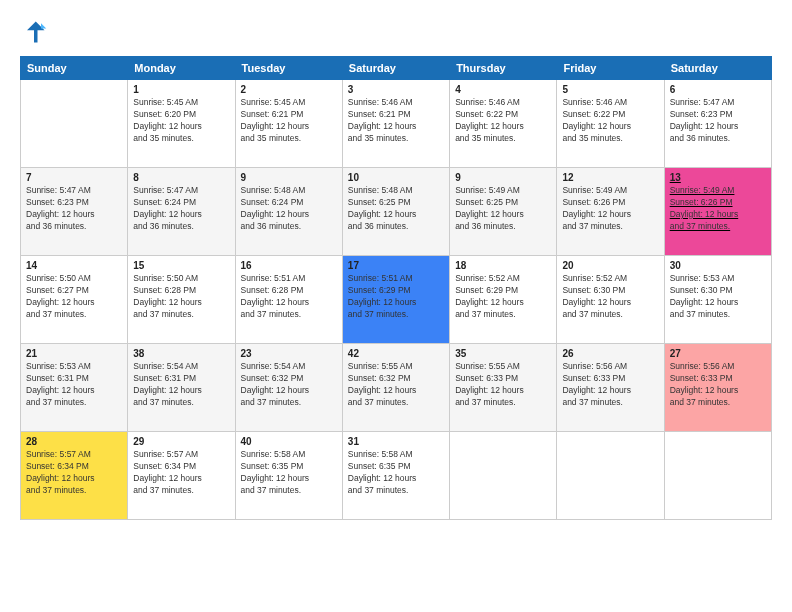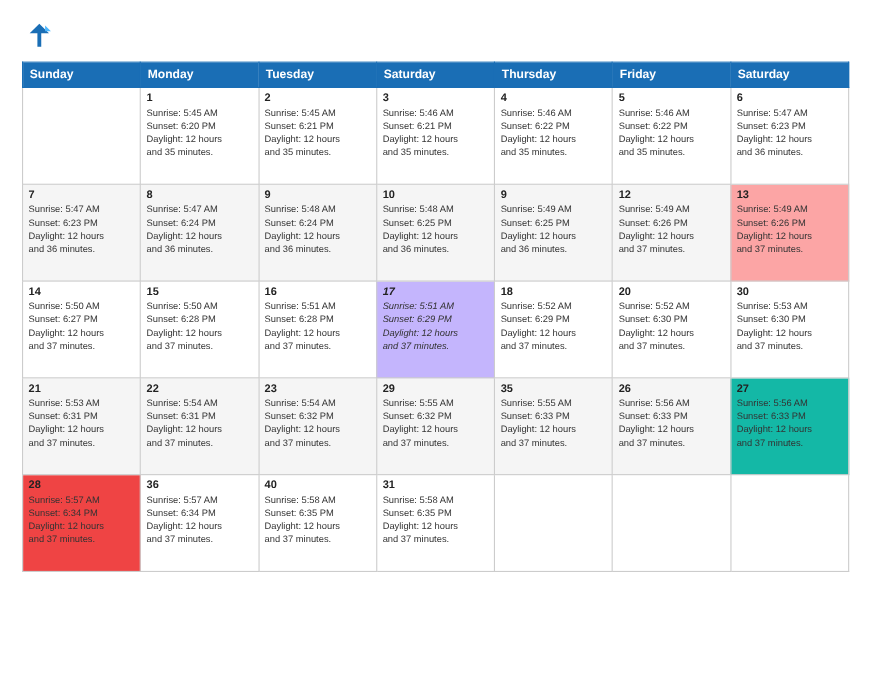--- a/index.html
+++ b/index.html
@@ -205,21 +205,21 @@
 Daylight: 12 hours
 and 36 minutes.</div>
           </td>
           <td style="background: rgb(245, 245, 245);">
             <span class="day-number">12</span>
             <div class="day-info" style="white-space: pre-line;">Sunrise: 5:49 AM
 Sunset: 6:26 PM
 Daylight: 12 hours
 and 37 minutes.</div>
           </td>
-          <td style="background: #fca5a5;">
+          <td style="background: #ec4899; text-decoration: underline;">
             <span class="day-number">13</span>
             <div class="day-info" style="white-space: pre-line;">Sunrise: 5:49 AM
 Sunset: 6:26 PM
 Daylight: 12 hours
 and 37 minutes.</div>
           </td>
         </tr>
         <tr>
           <td style="background: rgb(255, 255, 255); margin-left: 12px;">
             <span class="day-number">14</span>
@@ -235,21 +235,21 @@
 Daylight: 12 hours
 and 37 minutes.</div>
           </td>
           <td style="background: rgb(255, 255, 255);">
             <span class="day-number">16</span>
             <div class="day-info" style="white-space: pre-line;">Sunrise: 5:51 AM
 Sunset: 6:28 PM
 Daylight: 12 hours
 and 37 minutes.</div>
           </td>
-          <td style="background: #c4b5fd; font-style: italic;">
+          <td style="background: #3b82f6;">
             <span class="day-number">17</span>
             <div class="day-info" style="white-space: pre-line;">Sunrise: 5:51 AM
 Sunset: 6:29 PM
 Daylight: 12 hours
 and 37 minutes.</div>
           </td>
           <td style="background: rgb(255, 255, 255);">
             <span class="day-number">18</span>
             <div class="day-info" style="white-space: pre-line;">Sunrise: 5:52 AM
 Sunset: 6:29 PM
@@ -273,72 +273,72 @@
         </tr>
         <tr>
           <td style="background: rgb(245, 245, 245);">
             <span class="day-number">21</span>
             <div class="day-info" style="white-space: pre-line;">Sunrise: 5:53 AM
 Sunset: 6:31 PM
 Daylight: 12 hours
 and 37 minutes.</div>
           </td>
           <td style="background: rgb(245, 245, 245);">
-            <span class="day-number">22</span>
+            <span class="day-number">38</span>
             <div class="day-info" style="white-space: pre-line;">Sunrise: 5:54 AM
 Sunset: 6:31 PM
 Daylight: 12 hours
 and 37 minutes.</div>
           </td>
           <td style="background: rgb(245, 245, 245);">
             <span class="day-number">23</span>
             <div class="day-info" style="white-space: pre-line;">Sunrise: 5:54 AM
 Sunset: 6:32 PM
 Daylight: 12 hours
 and 37 minutes.</div>
           </td>
           <td style="background: rgb(245, 245, 245);">
-            <span class="day-number">29</span>
+            <span class="day-number">42</span>
             <div class="day-info" style="white-space: pre-line;">Sunrise: 5:55 AM
 Sunset: 6:32 PM
 Daylight: 12 hours
 and 37 minutes.</div>
           </td>
           <td style="background: rgb(245, 245, 245);">
             <span class="day-number">35</span>
             <div class="day-info" style="white-space: pre-line;">Sunrise: 5:55 AM
 Sunset: 6:33 PM
 Daylight: 12 hours
 and 37 minutes.</div>
           </td>
           <td style="background: rgb(245, 245, 245);">
             <span class="day-number">26</span>
             <div class="day-info" style="white-space: pre-line;">Sunrise: 5:56 AM
 Sunset: 6:33 PM
 Daylight: 12 hours
 and 37 minutes.</div>
           </td>
-          <td style="background: #14b8a6; margin-top: 20px;">
+          <td style="background: #fca5a5; margin-top: 20px;">
             <span class="day-number">27</span>
             <div class="day-info" style="white-space: pre-line;">Sunrise: 5:56 AM
 Sunset: 6:33 PM
 Daylight: 12 hours
 and 37 minutes.</div>
           </td>
         </tr>
         <tr>
-          <td style="background: #ef4444; margin-left: 28px;">
+          <td style="background: #fde047; margin-left: 28px;">
             <span class="day-number">28</span>
             <div class="day-info" style="white-space: pre-line;">Sunrise: 5:57 AM
 Sunset: 6:34 PM
 Daylight: 12 hours
 and 37 minutes.</div>
           </td>
           <td style="background: rgb(255, 255, 255);">
-            <span class="day-number">36</span>
+            <span class="day-number">29</span>
             <div class="day-info" style="white-space: pre-line;">Sunrise: 5:57 AM
 Sunset: 6:34 PM
 Daylight: 12 hours
 and 37 minutes.</div>
           </td>
           <td style="background: rgb(255, 255, 255);">
             <span class="day-number">40</span>
             <div class="day-info" style="white-space: pre-line;">Sunrise: 5:58 AM
 Sunset: 6:35 PM
 Daylight: 12 hours

